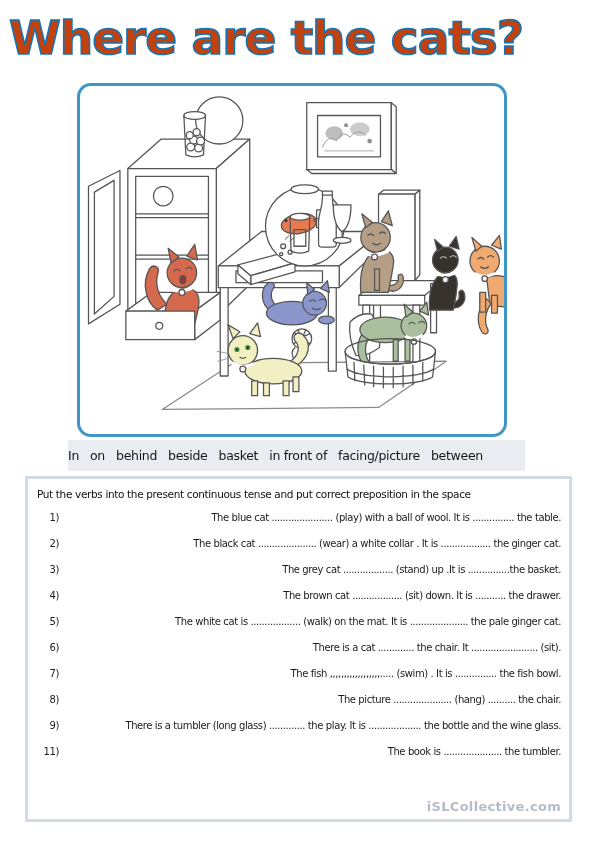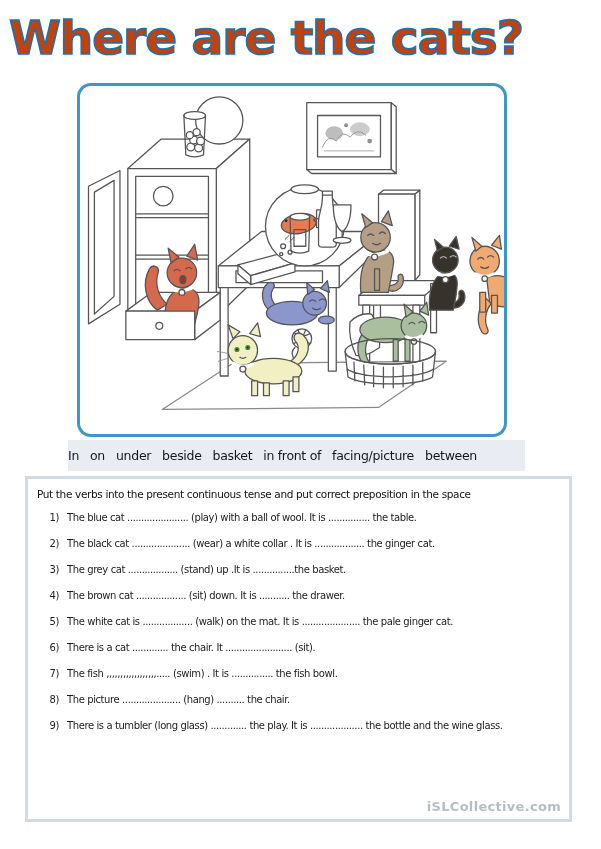--- a/index.html
+++ b/index.html
@@ -28,21 +28,21 @@
     position:absolute;left:25px;top:476px;width:547px;height:346px;
     border:3px solid #d2dbe5;box-sizing:border-box;background:#fff;
     padding:8px 8px 8px 9px;
   }
   .instruction{
     font-size:10.5px;letter-spacing:-0.35px;line-height:14px;
     margin-bottom:10px;color:#111;
   }
   .q-row{display:flex;margin-bottom:12px;font-size:10px;letter-spacing:-0.4px;line-height:14px;}
   .q-num{width:22px;text-align:right;flex-shrink:0;margin-right:8px;}
-  .q-text{flex:1;}
+  .q-text{flex:1;text-align:right;}
   .watermark{
     position:absolute;right:8px;bottom:5px;font-size:13px;font-weight:bold;
     color:#b6bcc6;letter-spacing:0.3px;
   }
 </style>
 </head>
 <body>
 
 <div class="title">Where are the cats?</div>
 
@@ -268,21 +268,21 @@
         <circle cx="165" cy="288" r="3" fill="#fff"></circle>
       </g>
 
     </g>
   </svg>
 </div>
 
 <div class="prep-bar">
   <span>In</span>
   <span>on</span>
-  <span>under</span>
+  <span>behind</span>
   <span>beside</span>
   <span>basket</span>
   <span>in front of</span>
   <span>facing/picture</span>
   <span>between</span>
 </div>
 
 <div class="sheet">
   <div class="instruction">Put the verbs into the present continuous tense and put correct preposition in the space</div>
 
@@ -315,15 +315,19 @@
     <span class="q-text">The fish ,,,,,,,,,,,,,,,,,,..... (swim) . It is ............... the fish bowl.</span>
   </div>
   <div class="q-row">
     <span class="q-num">8)</span>
     <span class="q-text">The picture ..................... (hang) .......... the chair.</span>
   </div>
   <div class="q-row">
     <span class="q-num">9)</span>
     <span class="q-text">There is a tumbler (long glass) ............. the play. It is ................... the bottle and the wine glass.</span>
   </div>
+  <div class="q-row">
+    <span class="q-num">11)</span>
+    <span class="q-text">The book is ..................... the tumbler.</span>
+  </div>
 
   <div class="watermark">iSLCollective.com</div>
 </div>
 
 </body></html>

